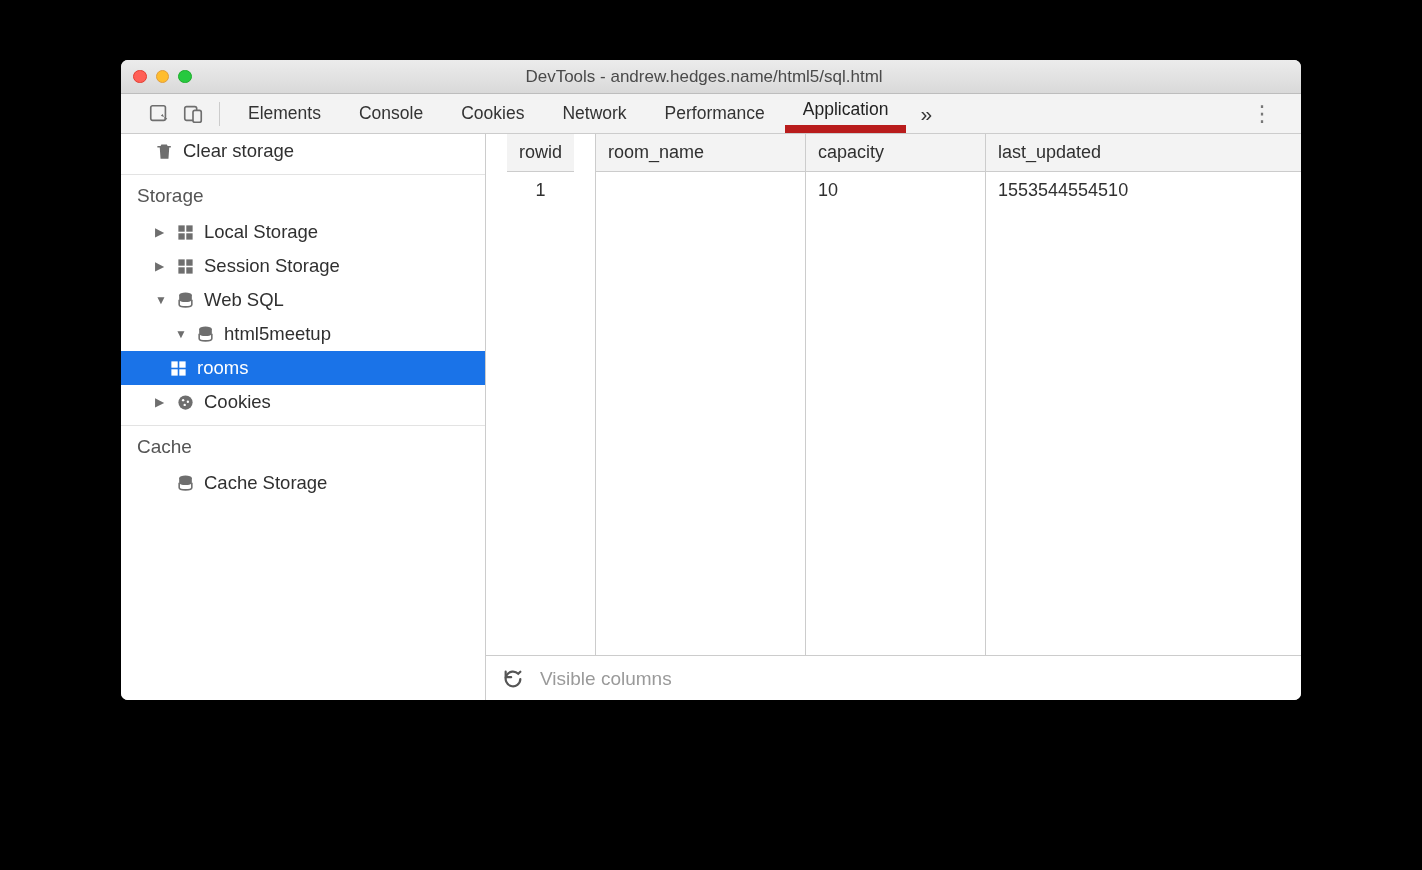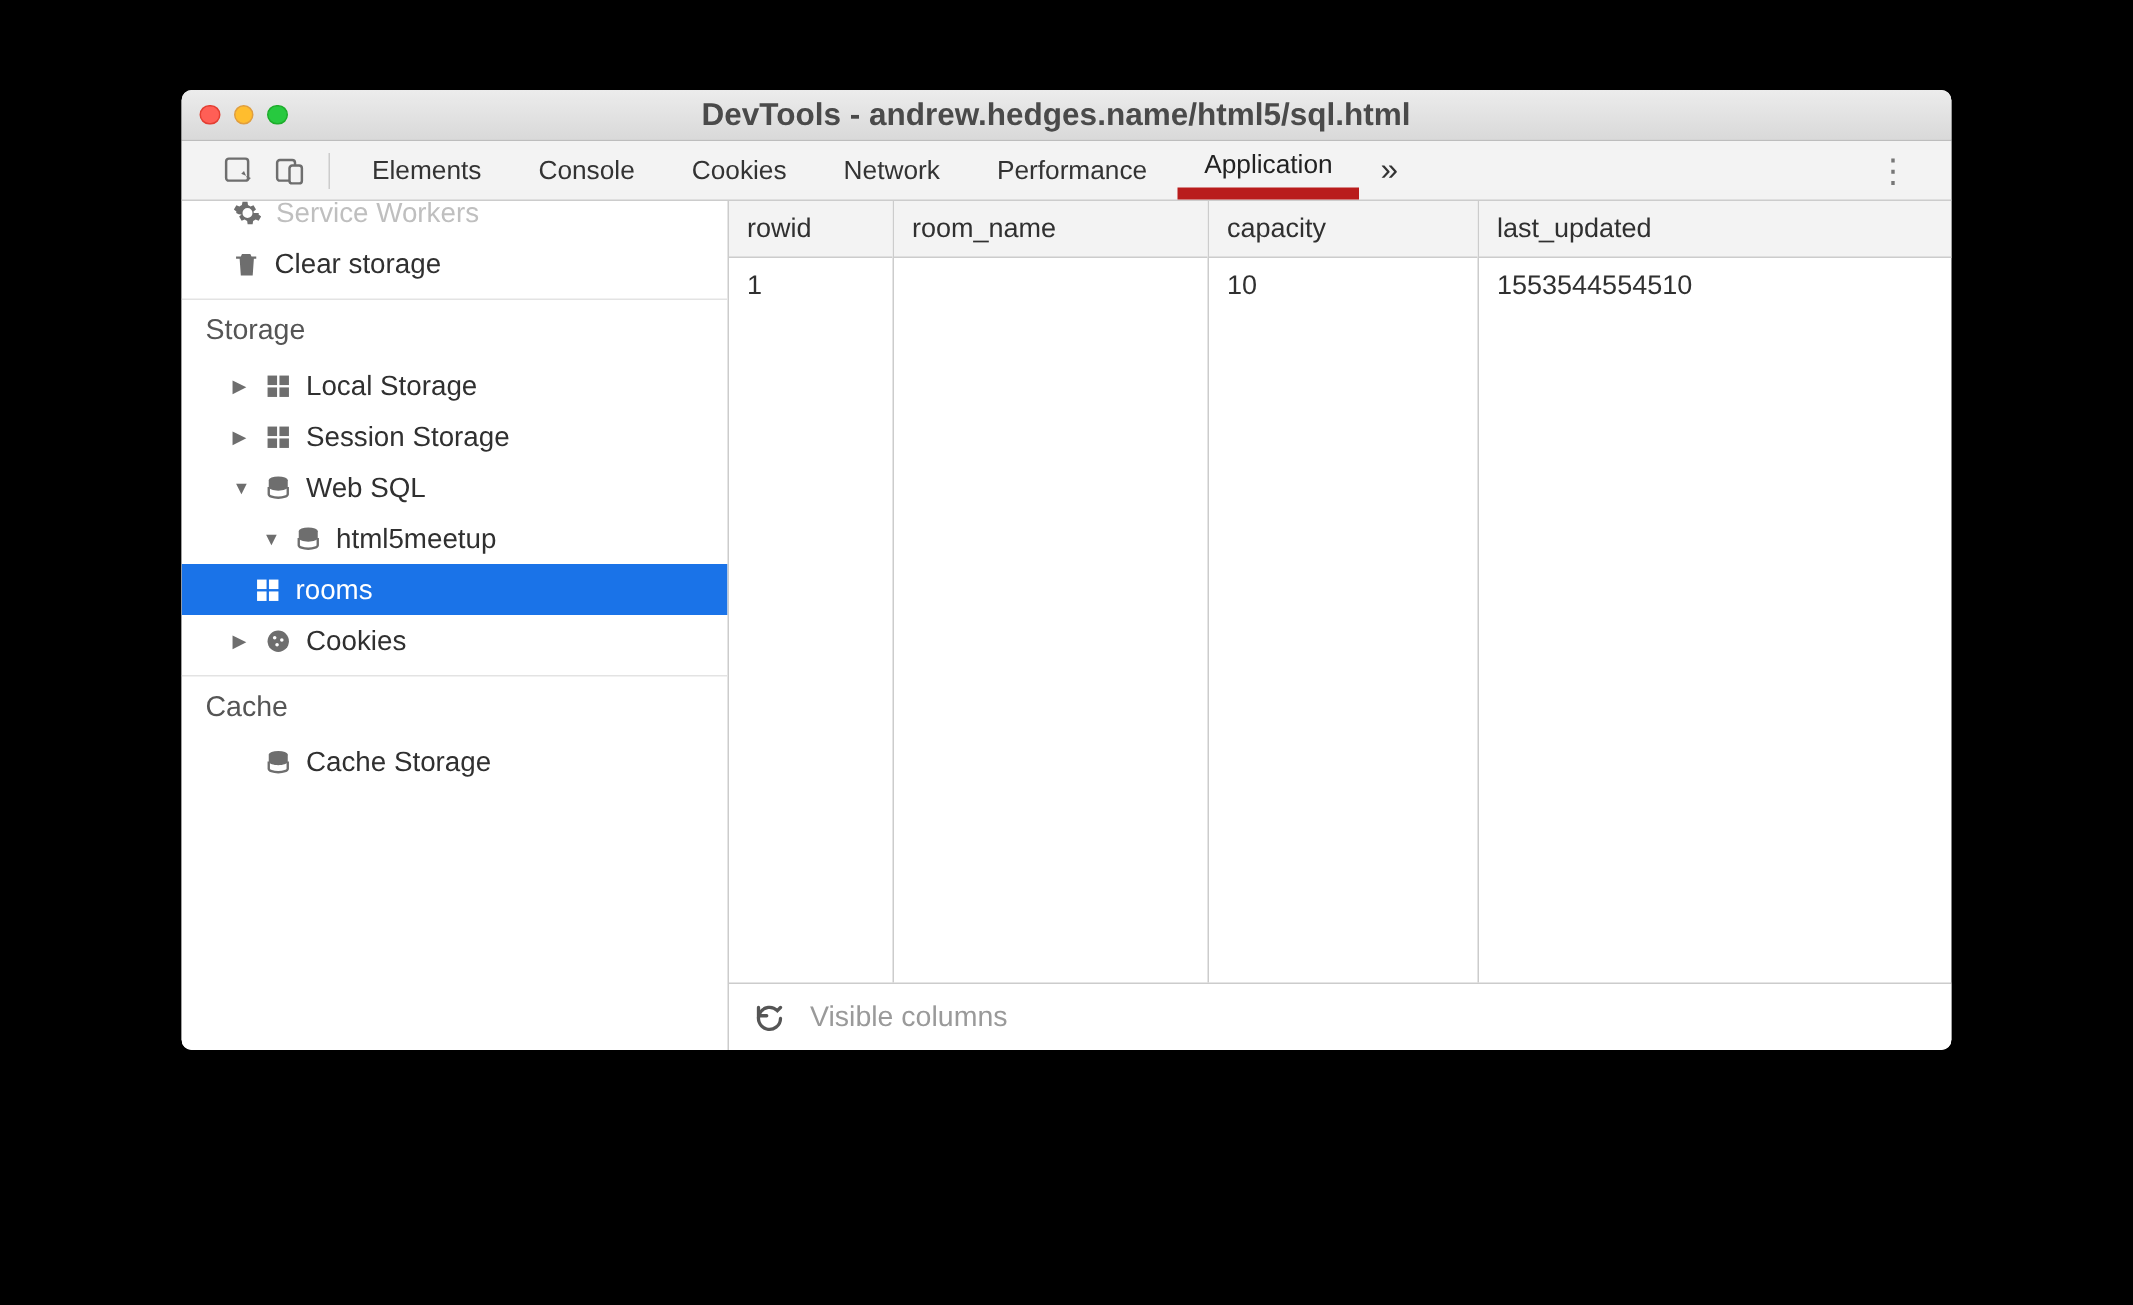--- a/index.html
+++ b/index.html
@@ -30,21 +30,21 @@
       display: flex;
       align-items: center;
       padding: 0 12px;
       position: relative;
     }
     .traffic { display: flex; gap: 9px; }
     .traffic span { width: 13.5px; height: 13.5px; border-radius: 50%; display:block; }
     .t-close { background:#ff5f56; border:1px solid #e33e32; }
     .t-min   { background:#ffbd2e; border:1px solid #e09e3e; }
     .t-max   { background:#27c93f; border:1px solid #1dad2b; }
-    .title-text { position:absolute; left:0; right:14px; text-align:center; font-size:21px; color:#4a4a4a; font-weight:700;}
+    .title-text { position:absolute; left:0; right:14px; text-align:center; font-size:17px; color:#4a4a4a; font-weight:400;}
     .toolbar {
       height: 40px;
       background:#f3f3f3;
       border-bottom:1px solid #ccc;
       display:flex;
       align-items:center;
       padding: 0 22px;
       gap:2px;
     }
     .tb-icon { width:32px; height:32px; display:flex; align-items:center; justify-content:center; color:#6e6e6e;}
@@ -74,21 +74,21 @@
     .sb-selected { background:#1a73e8; color:#fff; }
     .sb-selected .triangle, .sb-selected svg, .sb-selected path { color:#fff; fill:#fff;}
     .indent-1{ padding-left:34px;}
     .indent-2{ padding-left:54px;}
     .indent-3{ padding-left:48px;}
     .cutoff { margin-top:-6px; padding-top:3px;}
     .main { flex:1; display:flex; flex-direction:column; min-width:0;}
     .grid { flex:1; display:flex; font-size:18px; color:#303030; border-bottom:1px solid #ccc; }
     .col { border-right:1px solid #ccc; display:flex; flex-direction:column;}
     .col:last-child{border-right:none;text-align:right;}
-    .colw-0{width:110px;}
+    .colw-0{width:110px;align-items:center;}
     .colw-1{width:210px;}
     .colw-2{width:180px;}
     .colw-3{flex:1;}
     .col-header{
       background:#f3f3f3; border-bottom:1px solid #ccc; height:38px; display:flex; align-items:center; padding:0 12px; font-weight:400;
     }
     .col-cell{ height:38px; display:flex; align-items:center; padding:0 12px; border-bottom:1px solid #eee0;}
     .bottom-bar{
       height:44px; background:#fff; display:flex; align-items:center; padding:0 16px; gap:16px; border-top:1px solid #ccc0;
     }
@@ -129,28 +129,20 @@
     <div class="tab">Network</div>
     <div class="tab">Performance</div>
     <div class="tab active">Application</div>
     <div class="tb-more">»</div>
     <div class="tb-menu">⋮</div>
   </div>
 
   <div class="content">
     <div class="sidebar">
      <div class="sb-scroll">
-      <div class="sb-item indent-1 cutoff">
-        <span>
-          <svg width="20" height="20" viewBox="0 0 24 24" fill="#6e6e6e">
-                <path d="M12 8a4 4 0 1 0 0 8 4 4 0 0 0 0-8zm9 4a7 7 0 0 1-.1 1.2l2 1.6-2 3.4-2.4-1a7 7 0 0 1-2 1.2l-.4 2.6h-4l-.4-2.6a7 7 0 0 1-2-1.2l-2.4 1-2-3.4 2-1.6A7 7 0 0 1 3 12a7 7 0 0 1 .1-1.2l-2-1.6 2-3.4 2.4 1a7 7 0 0 1 2-1.2L8 3h4l.4 2.6a7 7 0 0 1 2 1.2l2.4-1 2 3.4-2 1.6c.1.4.2.8.2 1.2z"></path>
-              </svg>
-        </span>
-        <span style="color:#bfbfbf">Service Workers</span>
-      </div>
       <div class="sb-item indent-1">
         <span>
           <svg width="19" height="19" viewBox="0 0 24 24" fill="#6e6e6e">
                 <path d="M6 7h12l-1 14H7L6 7zm3-4h6l1 2h4v2H3V5h4l1-2z"></path>
               </svg>
         </span>
         <span>Clear storage</span>
       </div>
 
       <div class="sb-group-title">Storage</div>

